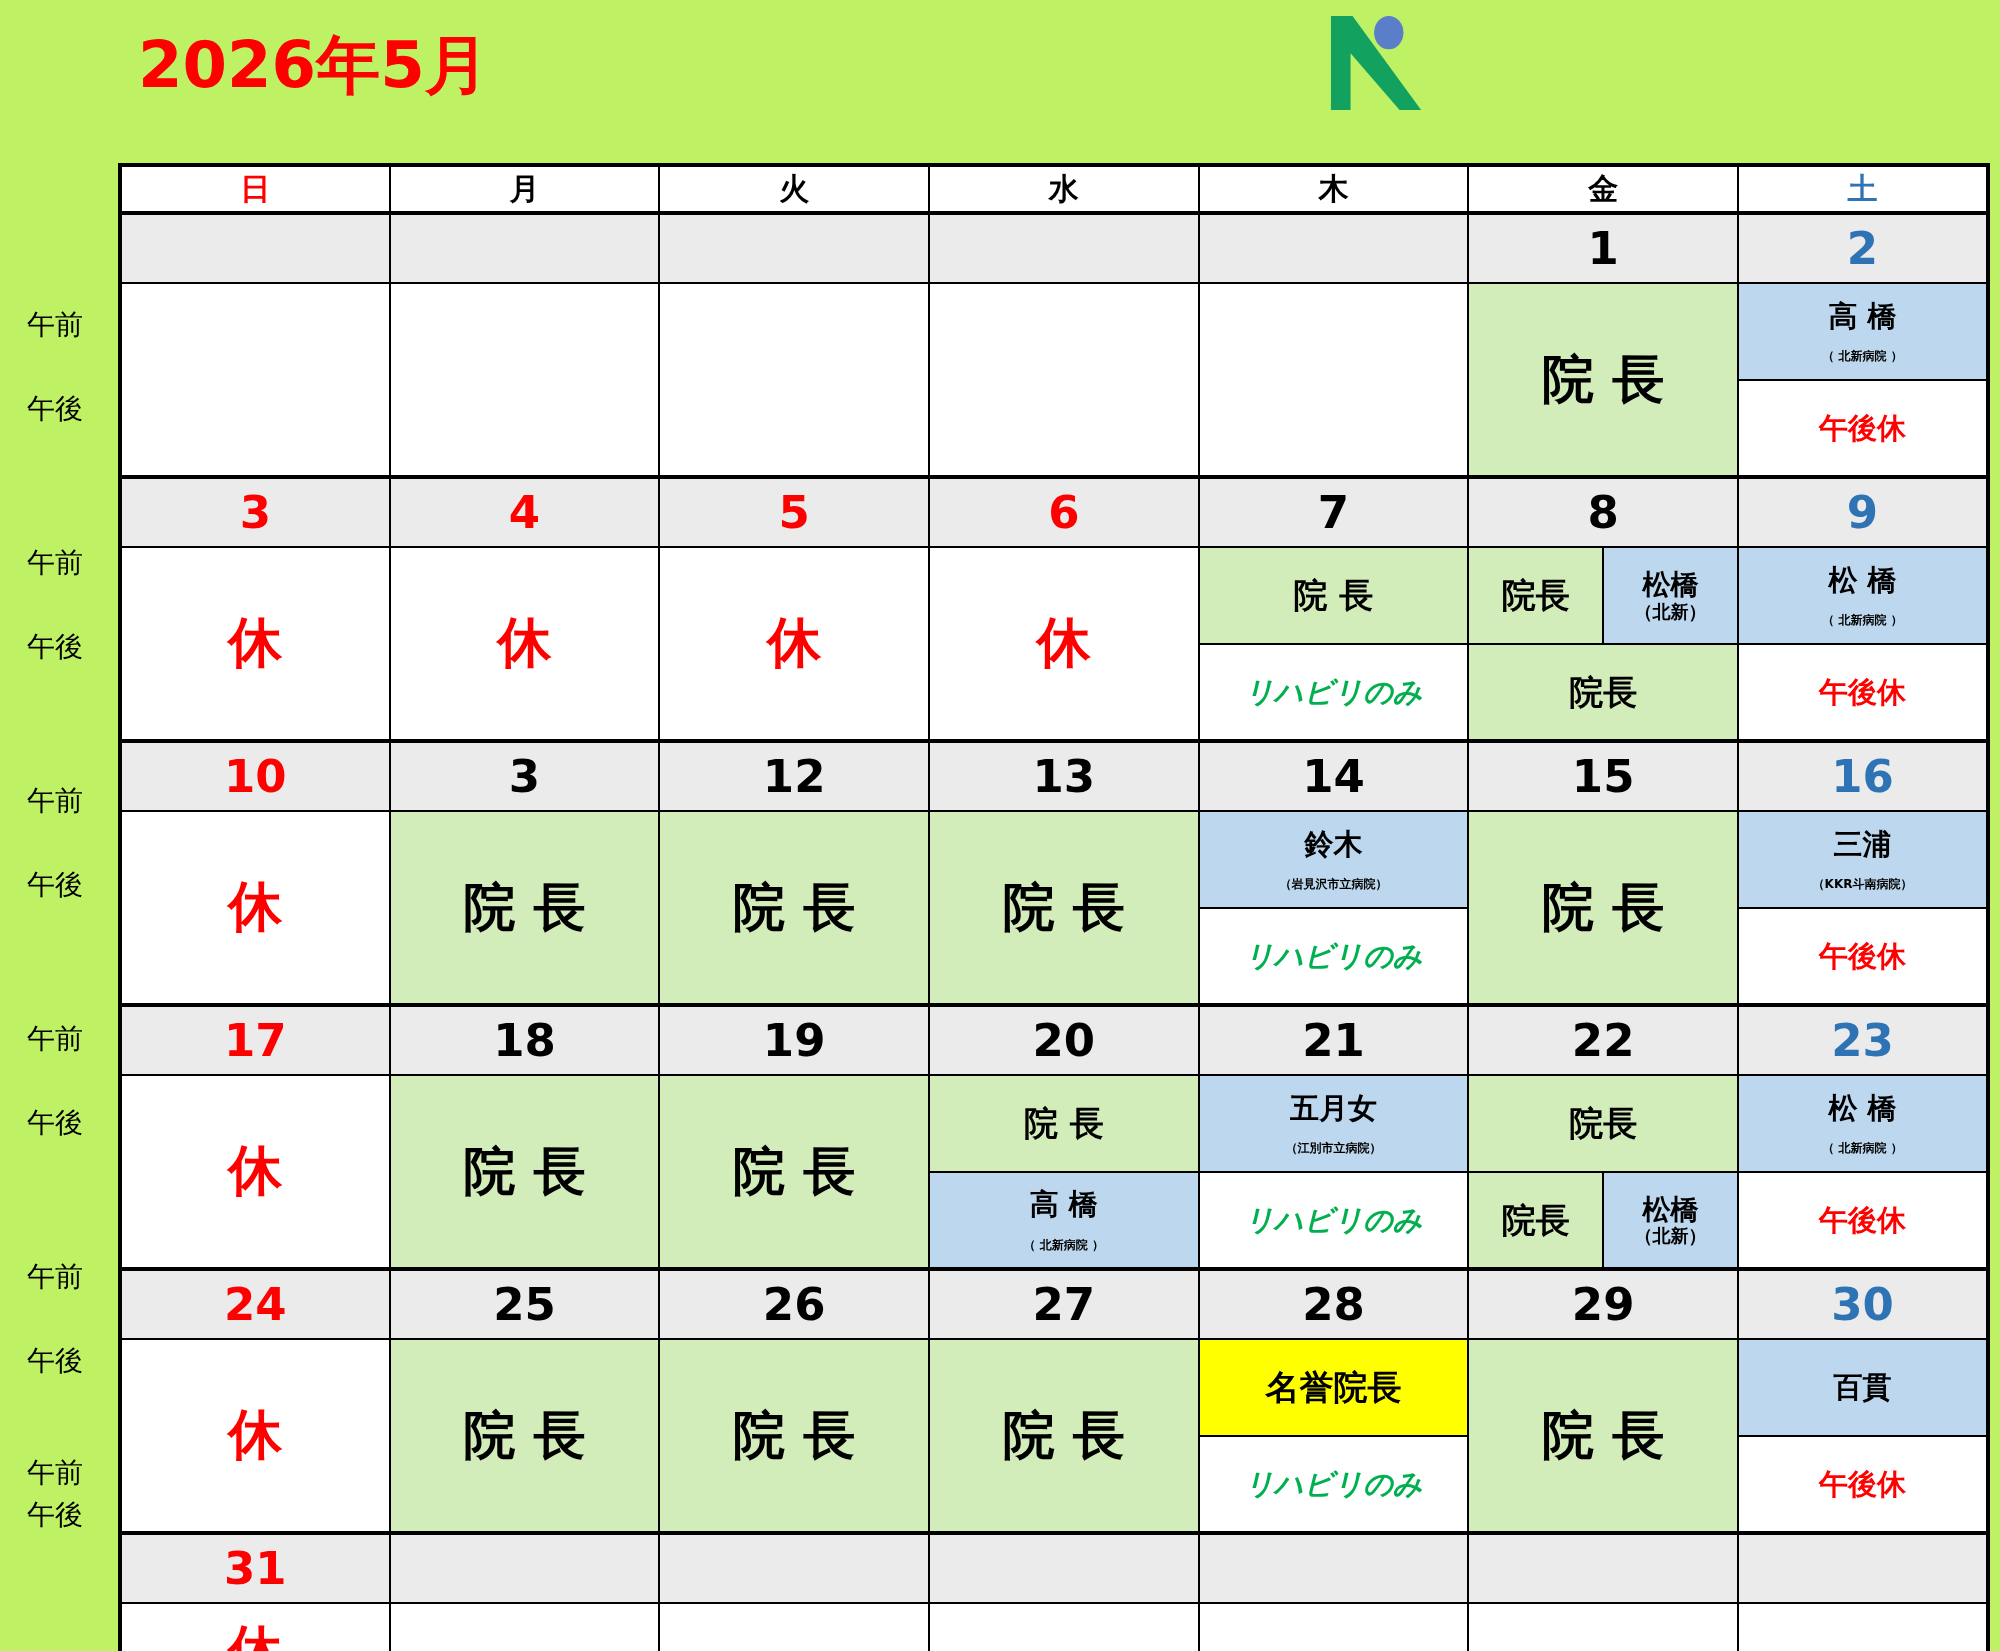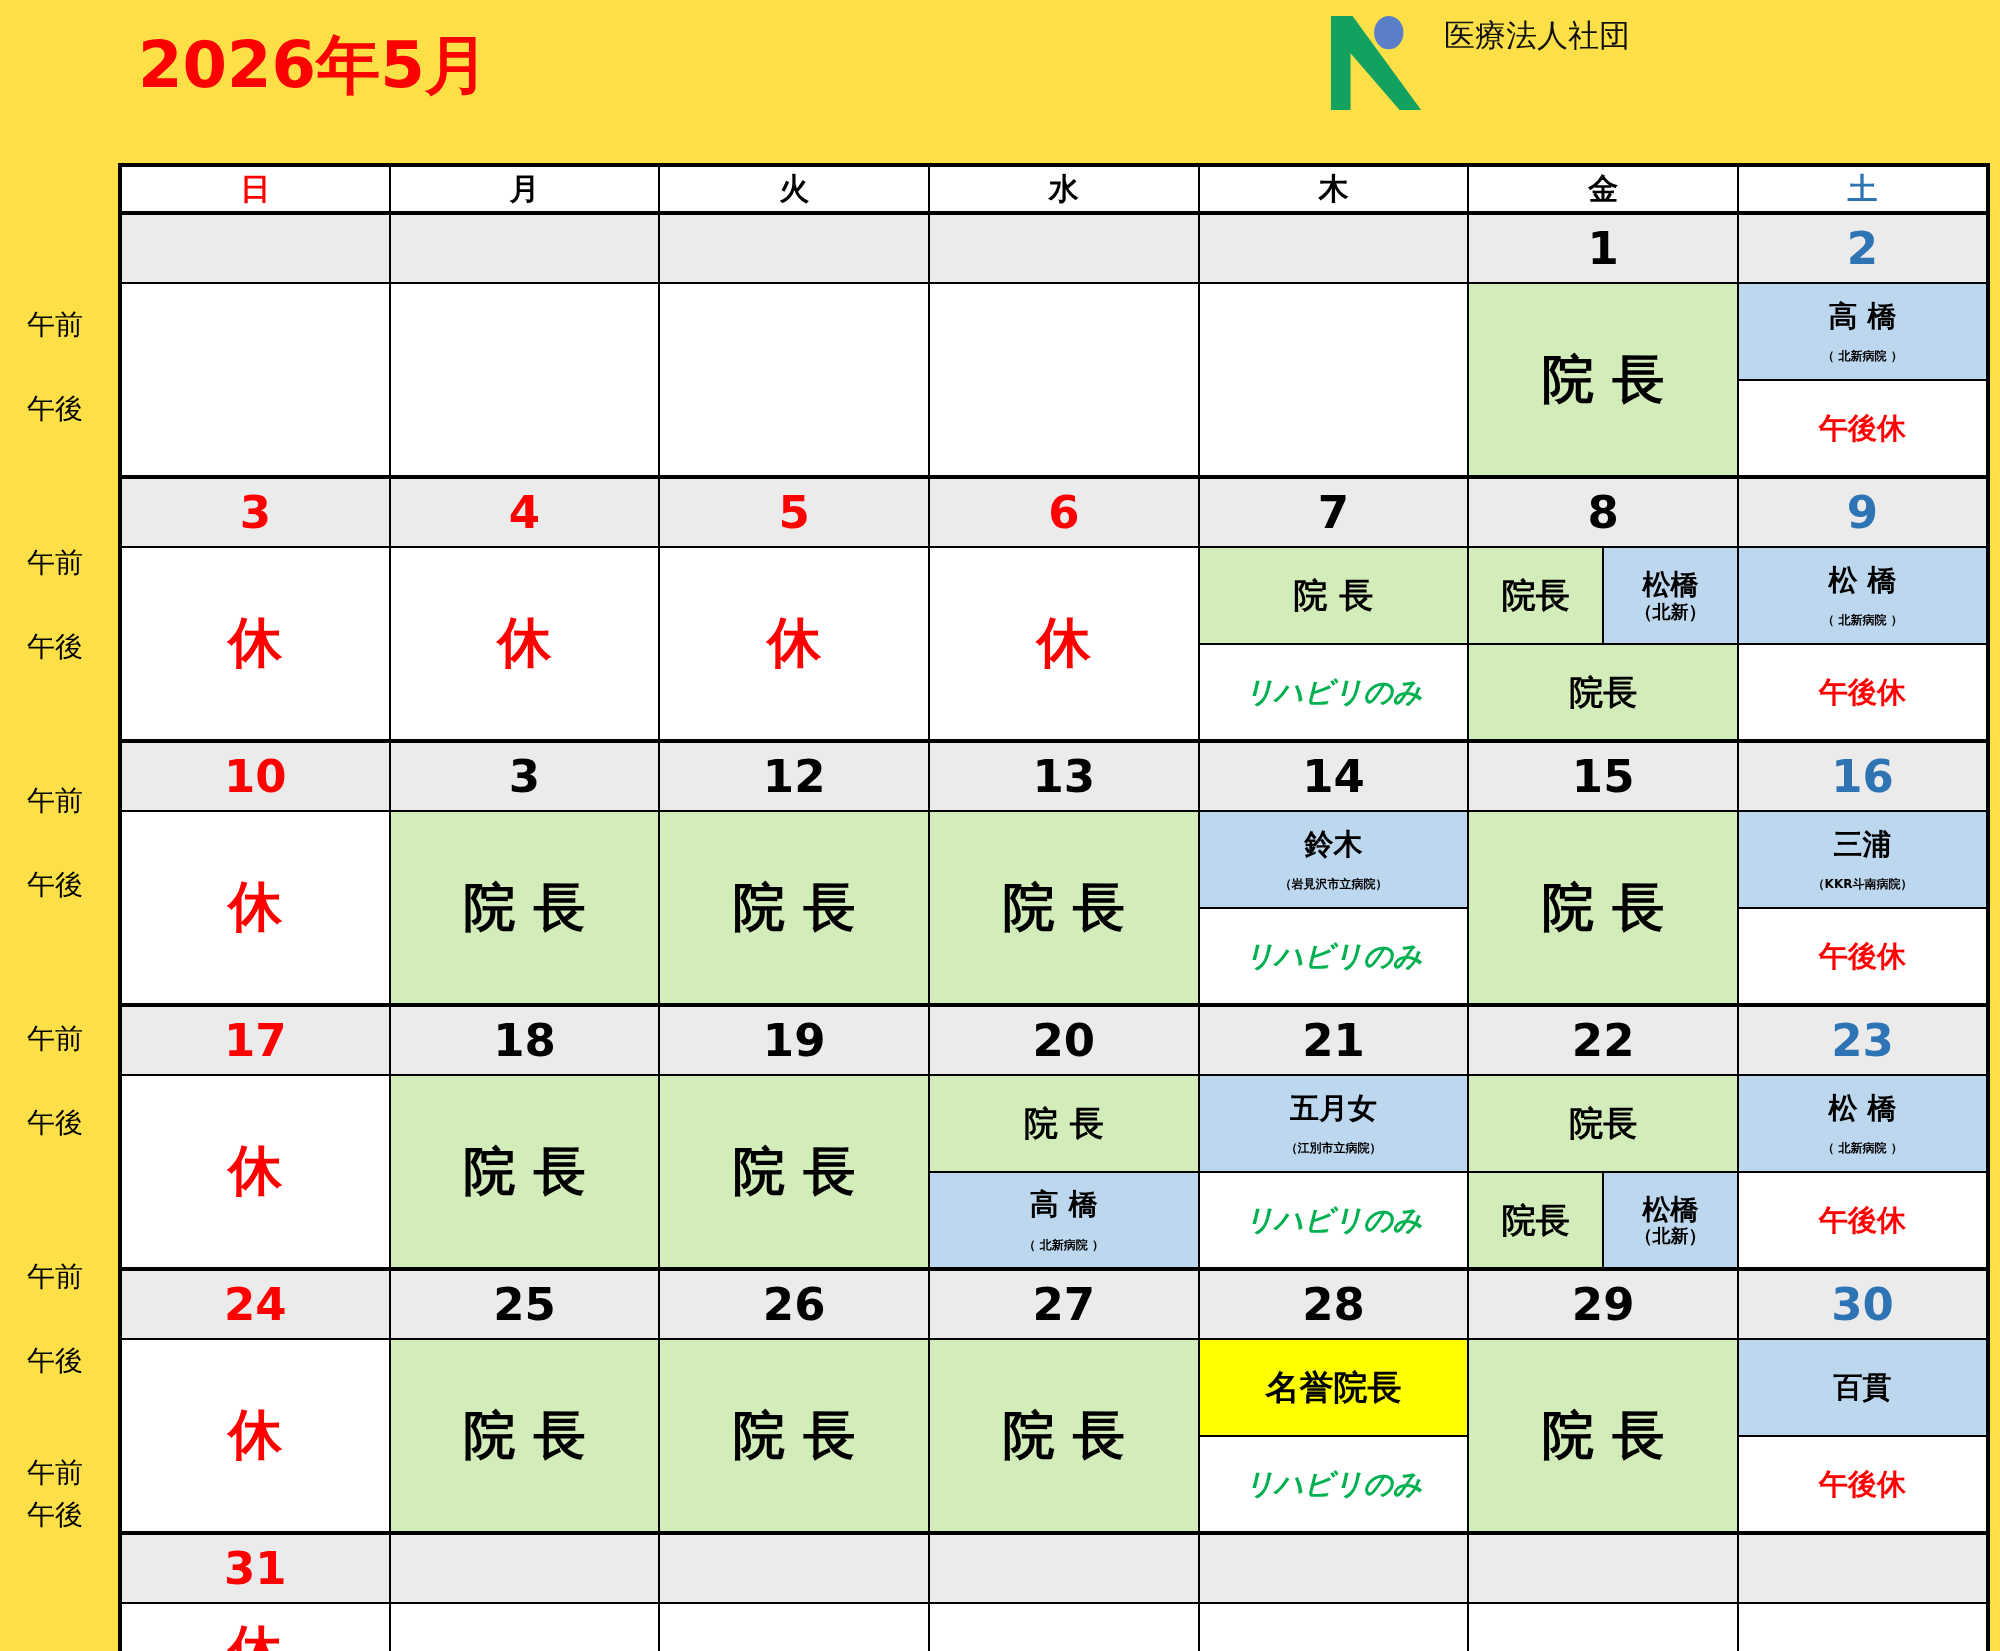--- a/index.html
+++ b/index.html
@@ -1,18 +1,18 @@
 <!DOCTYPE html>
 <html><head>
 <meta charset="utf-8">
 <style>
   * { box-sizing: border-box; }
   html,body { margin:0; padding:0; background:#fff; }
   #page {
-    position:relative; width:2000px; height:1651px; background:#fde047;
+    position:relative; width:2000px; height:1651px; background:#bef264;
     font-family:"DejaVu Sans", sans-serif; overflow:hidden;
   }
   
   .title { position:absolute; left:138px; top:22px; font-size:64px; font-weight:bold; color:#ff0000; }
   
   .logo { position:absolute; left:1328px; top:14px; display:flex; align-items:flex-start; gap:16px; }
   .logo-mark { width:100px; height:98px; flex:0 0 auto; }
   .logo-text { font-size:31px; line-height:1.38; color:#111; font-weight:500; white-space:nowrap; }
   
   .cal {
@@ -56,21 +56,20 @@
 <div id="page">
 
   <div class="title">2026年5月</div>
 
   <div class="logo">
     <svg class="logo-mark" viewBox="0 0 100 100" aria-hidden="true">
       <polygon points="2,2 2,98 22,98 22,40 72,98 94,98 24,2" fill="#12a15e"></polygon>
       <ellipse cx="61" cy="19" rx="15" ry="17" fill="#5b7ec9"></ellipse>
     </svg>
     <div class="logo-text">
-      <div>医療法人社団</div>
     </div>
   </div>
 
   <table class="cal">
     <colgroup>
       <col>
         <col>
         <col>
         <col>
         <col>

